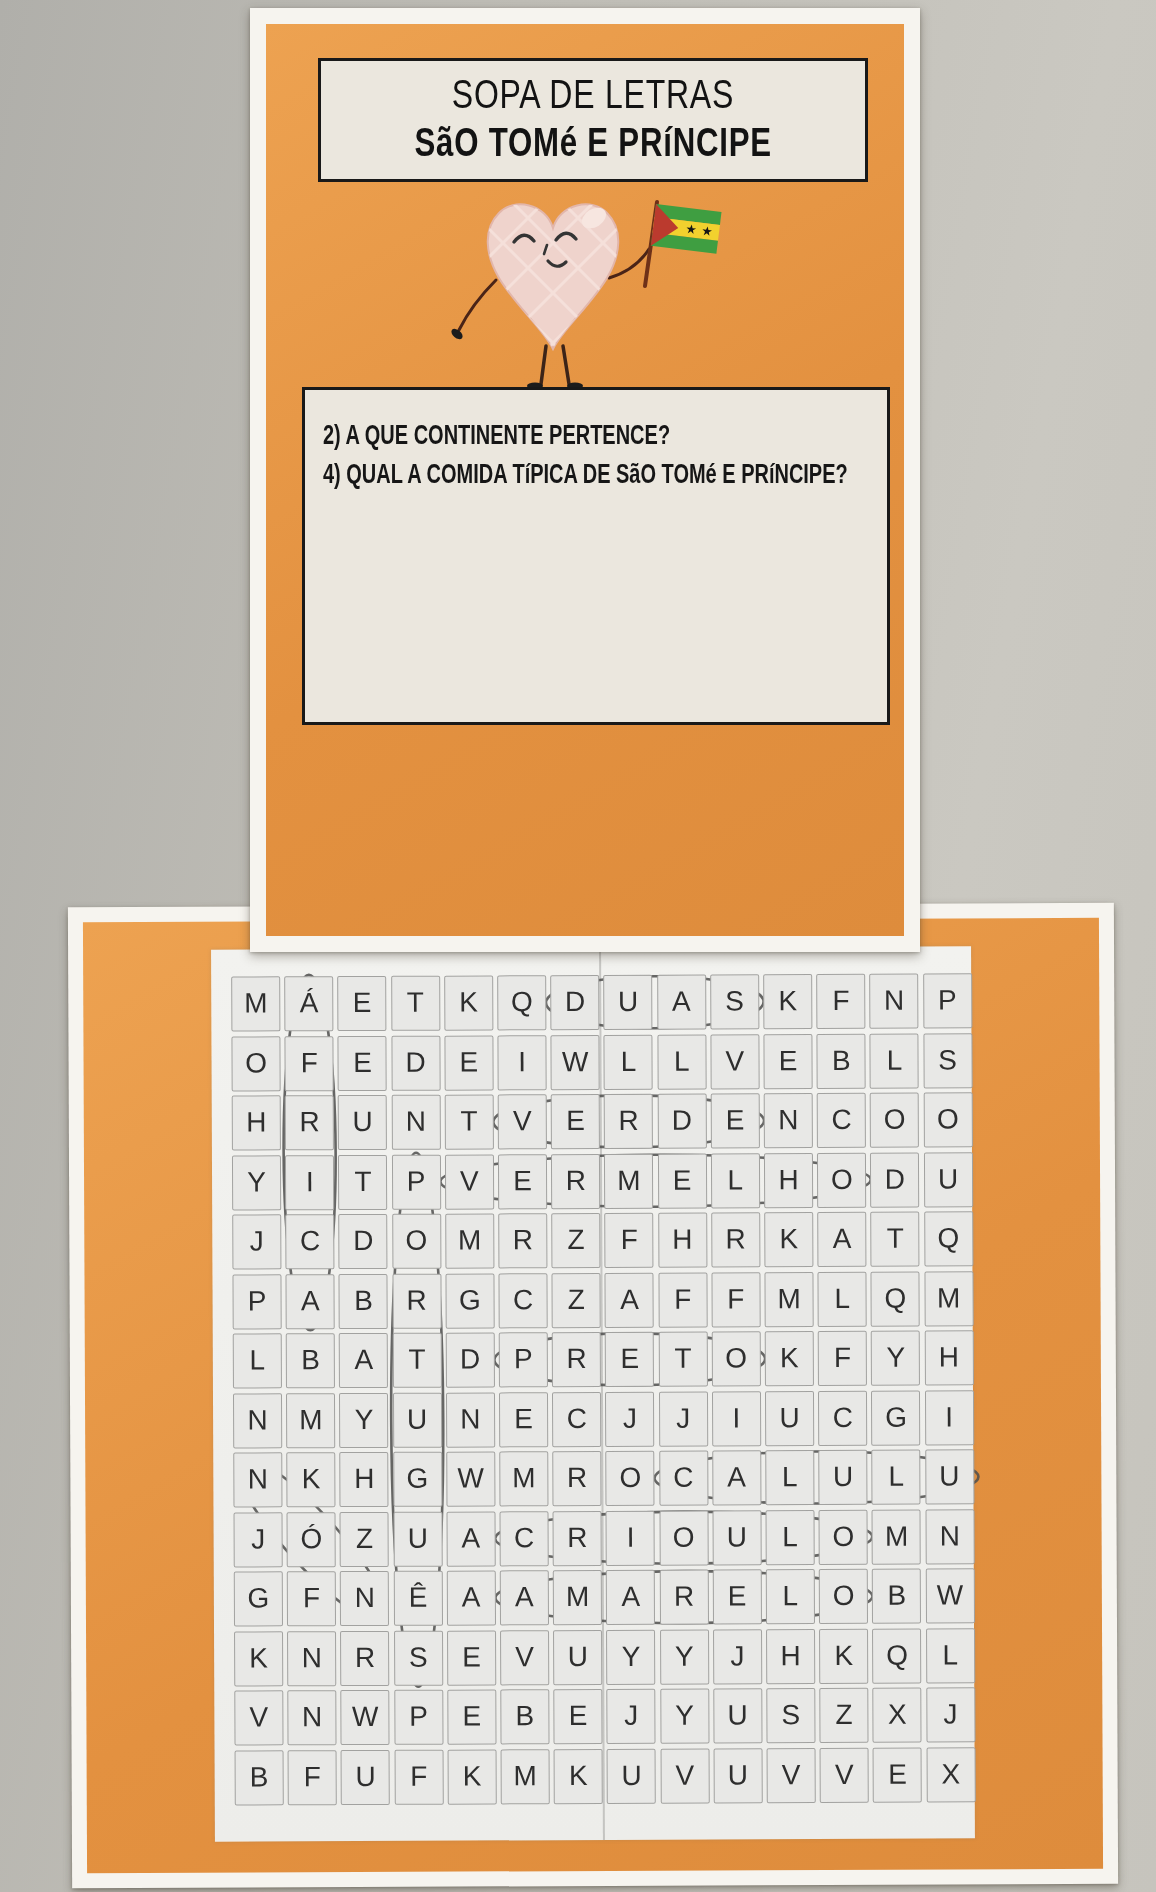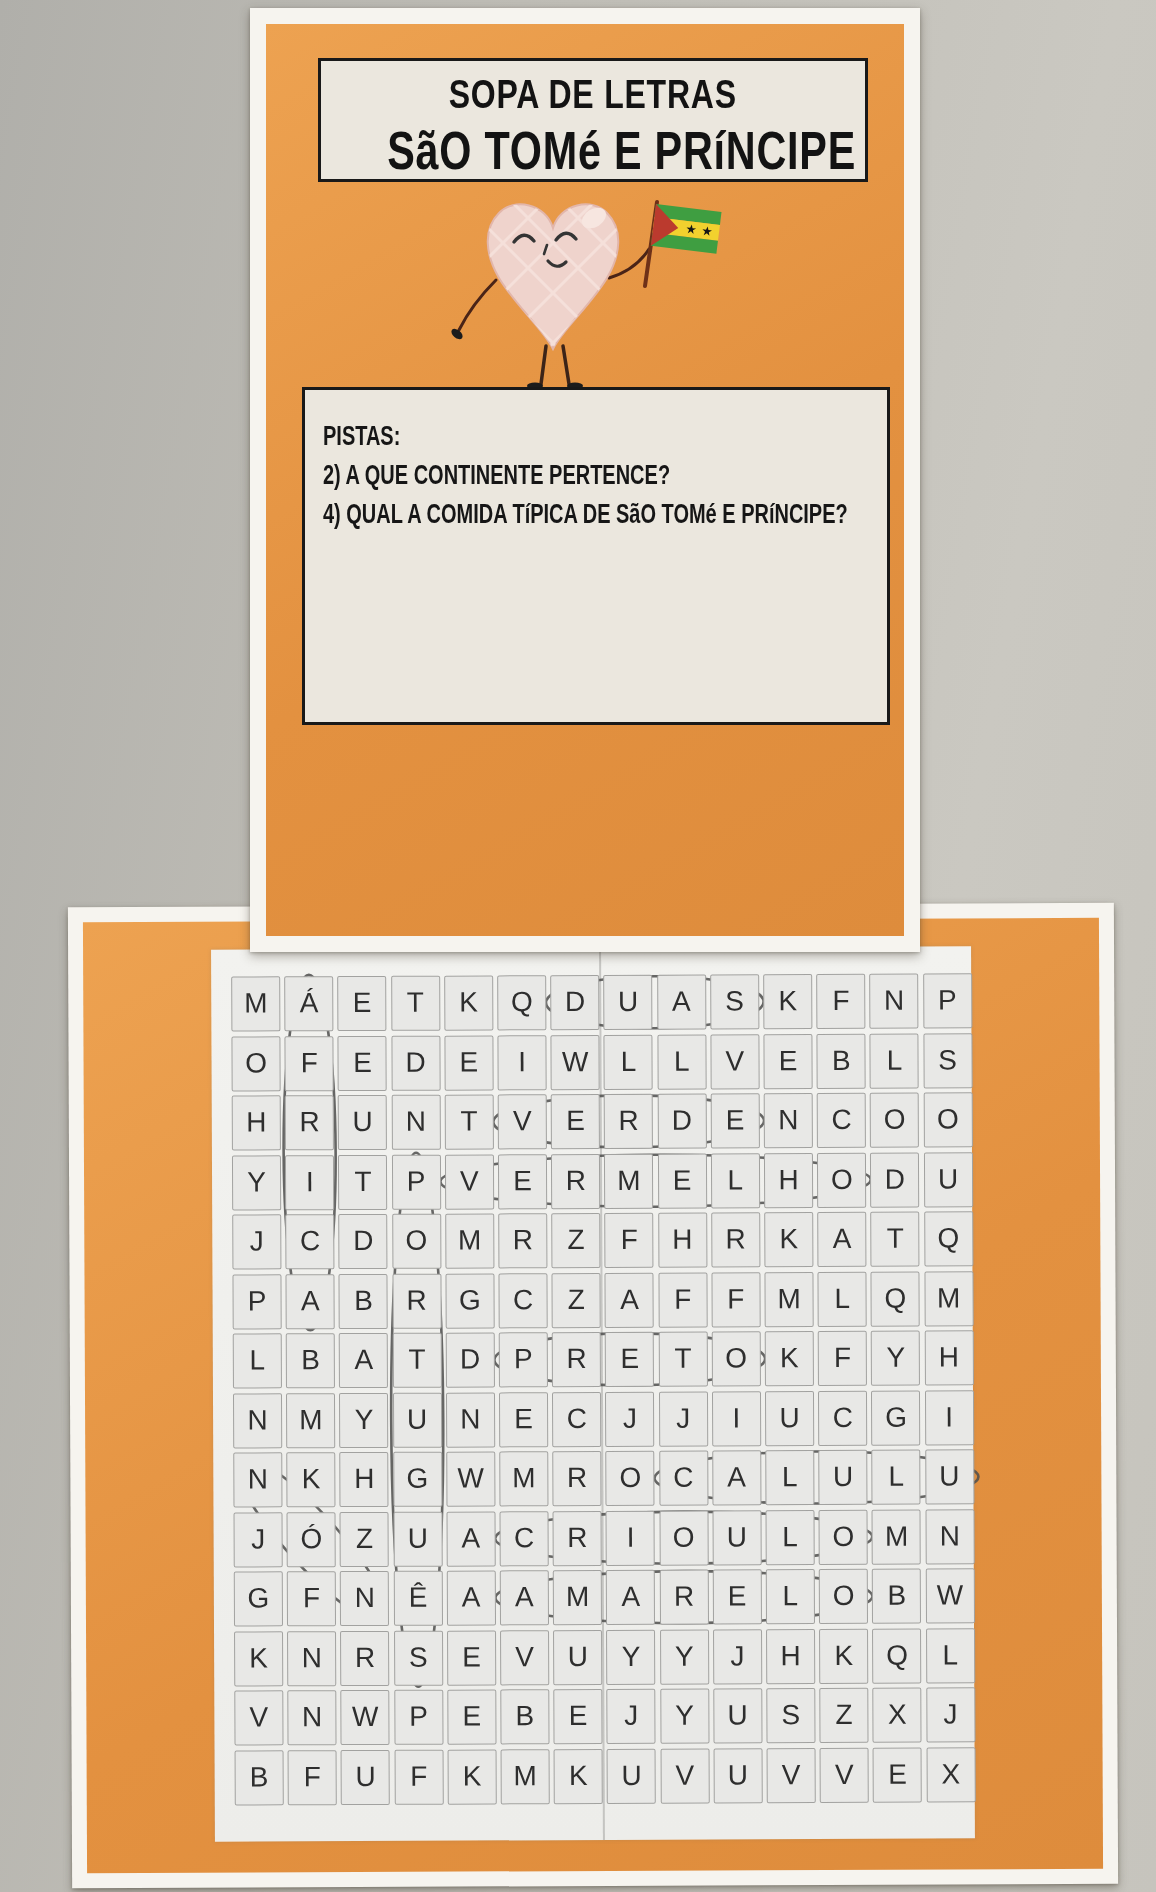--- a/index.html
+++ b/index.html
@@ -6,22 +6,22 @@
   #scene{position:relative;width:1156px;height:1892px;overflow:hidden;
          background:linear-gradient(100deg,#b0afaa 0%,#bfbdb6 35%,#cac8c1 75%,#c6c4bd 100%);
          font-family:"Liberation Sans",sans-serif;}
   .sheet{position:absolute;background:#f6f4ef;box-shadow:0 4px 10px rgba(60,52,40,.38),0 1px 3px rgba(60,52,40,.3);}
   .orange{position:absolute;inset:16px;background:linear-gradient(150deg,#eda251 0%,#e39140 55%,#de8c3c 100%);}
   .frame{position:absolute;background:#ebe7de;border:3px solid #191919;box-sizing:border-box;}
   .cond{display:inline-block;transform:scaleX(.78);transform-origin:center;white-space:nowrap;}
   .condL{display:inline-block;transform:scaleX(.74);transform-origin:left center;white-space:nowrap;}
   
   #title-box{left:52px;top:34px;width:550px;height:124px;text-align:center;}
-  #title-box .l1{margin-top:10px;font-size:41px;font-weight:700;letter-spacing:1px;color:#131313;}
-  #title-box .l2{margin-top:2px;font-size:53px;font-weight:700;letter-spacing:1px;color:#131313;}
+  #title-box .l1{margin-top:10px;font-size:41px;font-weight:400;letter-spacing:1px;color:#131313;}
+  #title-box .l2{margin-top:2px;font-size:40px;font-weight:700;letter-spacing:1px;color:#131313;}
   #clues-box{left:36px;top:363px;width:588px;height:338px;padding:26px 8px 0 18px;}
   #clues-heading{font-size:27px;font-weight:700;color:#161616;line-height:40px;}
   .clue{font-size:27px;font-weight:700;color:#161616;line-height:38.5px;}
   #challenge-box{left:54px;top:763px;width:552px;height:126px;text-align:center;}
   #challenge-box .l1{margin-top:8px;font-size:41px;font-weight:700;color:#131313;}
   #challenge-box .l2{margin-top:0px;font-size:41px;font-weight:700;color:#131313;}
   
   #grid-panel{position:absolute;left:143px;top:43px;width:760px;height:892px;
               background:linear-gradient(180deg,#f2f2ef,#ededea);box-shadow:0 0 4px rgba(120,110,95,.25);}
   #paper-seam{position:absolute;left:388px;top:0;width:2px;height:100%;background:rgba(135,135,132,.4);}
@@ -297,21 +297,20 @@
             <rect x="0" y="13" width="66" height="16" fill="#f2d12e"></rect>
             <rect x="0" y="29" width="66" height="13" fill="#3f9e41"></rect>
             <polygon points="0,0 0,42 25,21" fill="#bb3a2e"></polygon>
             <polygon transform="translate(38,21)" points="0,-5 1.2,-1.5 4.8,-1.5 1.9,0.6 2.9,4.1 0,1.9 -2.9,4.1 -1.9,0.6 -4.8,-1.5 -1.2,-1.5" fill="#151515"></polygon>
             <polygon transform="translate(54,21)" points="0,-5 1.2,-1.5 4.8,-1.5 1.9,0.6 2.9,4.1 0,1.9 -2.9,4.1 -1.9,0.6 -4.8,-1.5 -1.2,-1.5" fill="#151515"></polygon>
           </g>
         </g>
       </svg>
 
       <div class="frame" id="clues-box">
-        <div id="clues-heading"><span class="condL">PISTAS:</span></div>
         <div class="clue"><span class="condL">2) A QUE CONTINENTE PERTENCE?</span></div>
         <div class="clue"><span class="condL">4) QUAL A COMIDA TíPICA DE SãO TOMé E PRíNCIPE?</span></div>
       </div>
 
 
     </div>
   </div>
 </div>
 
 </body></html>

